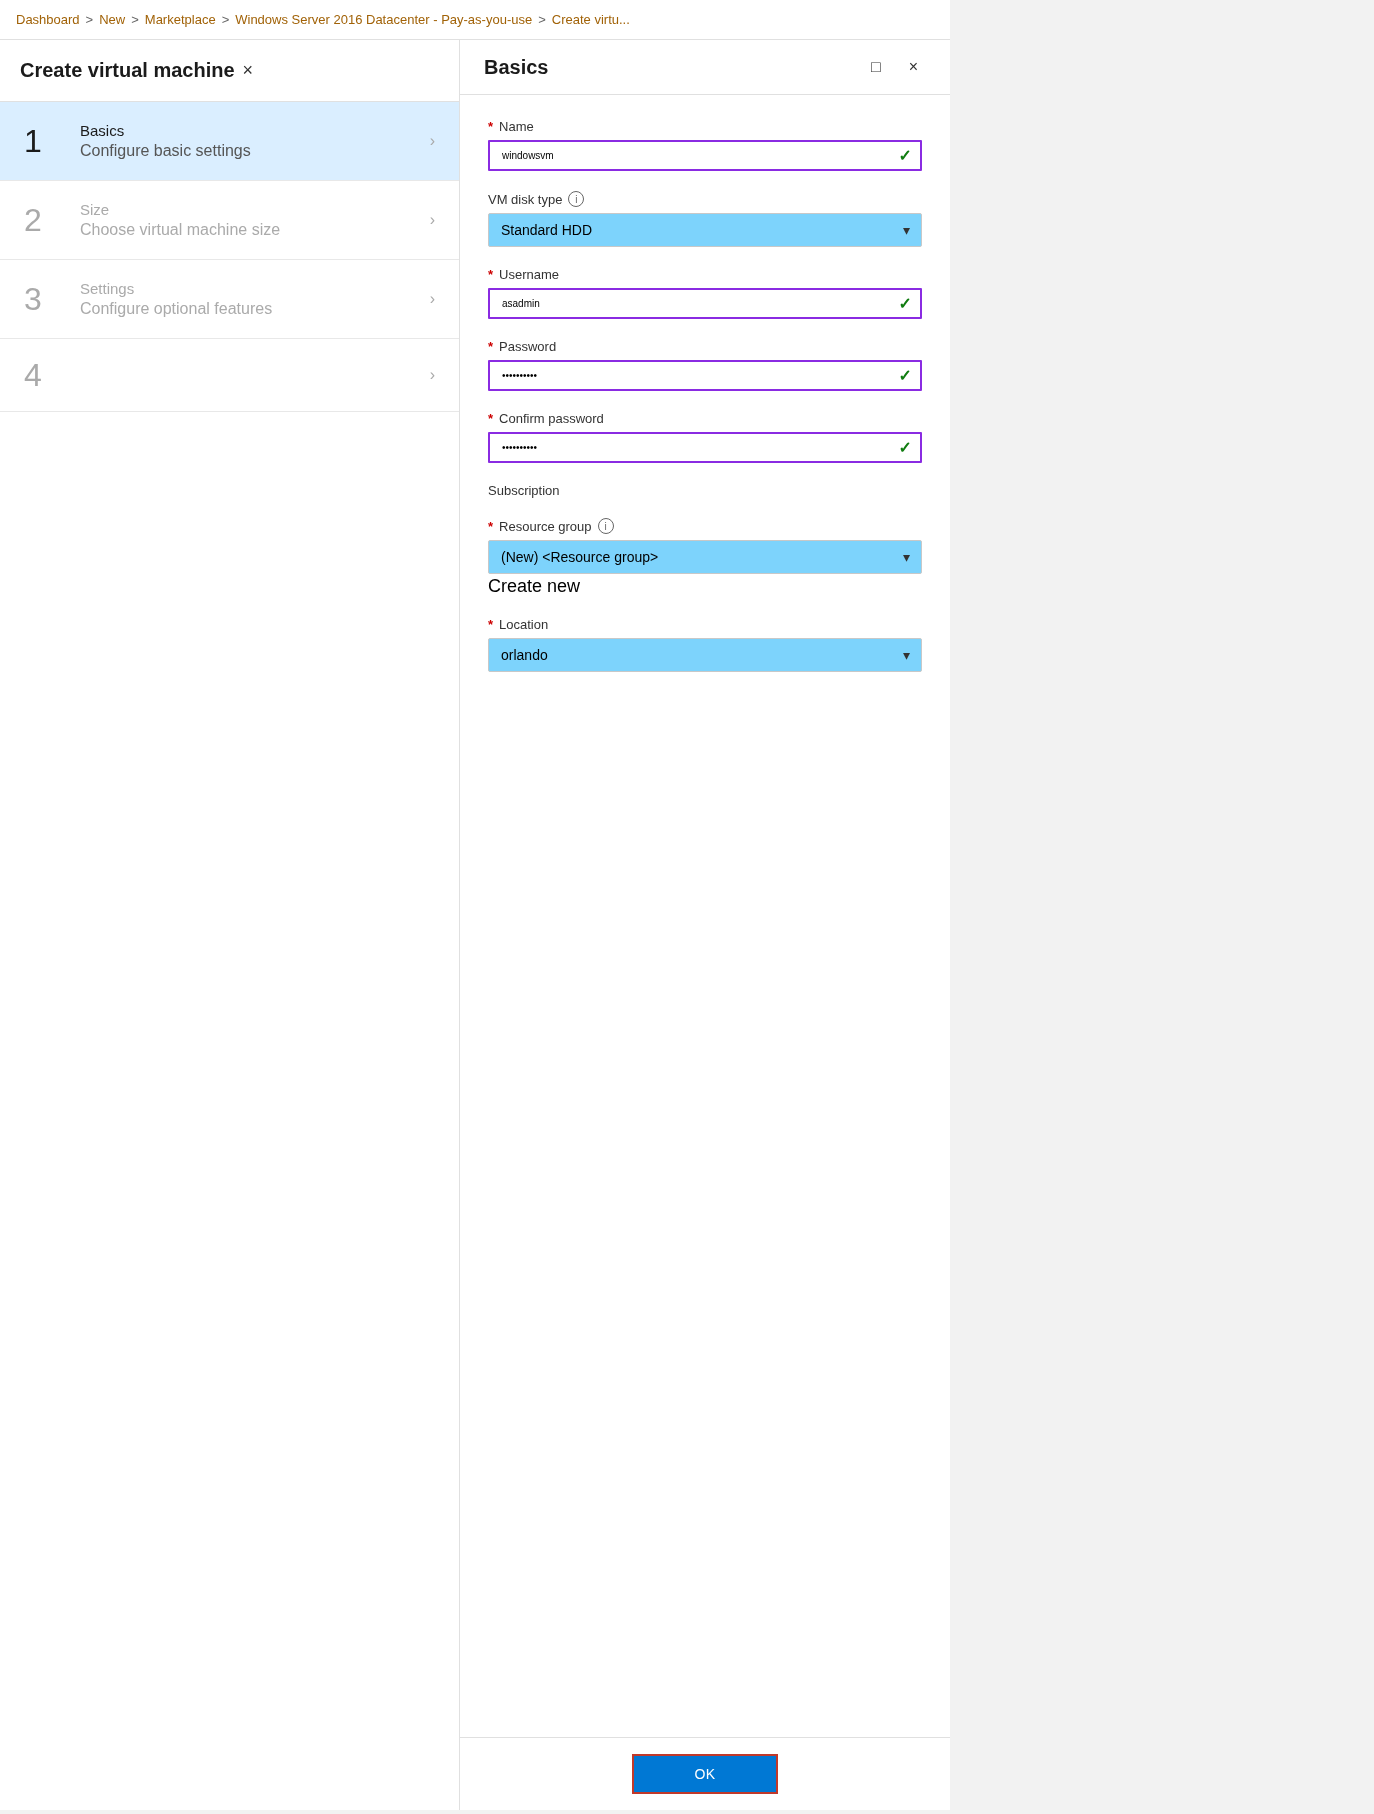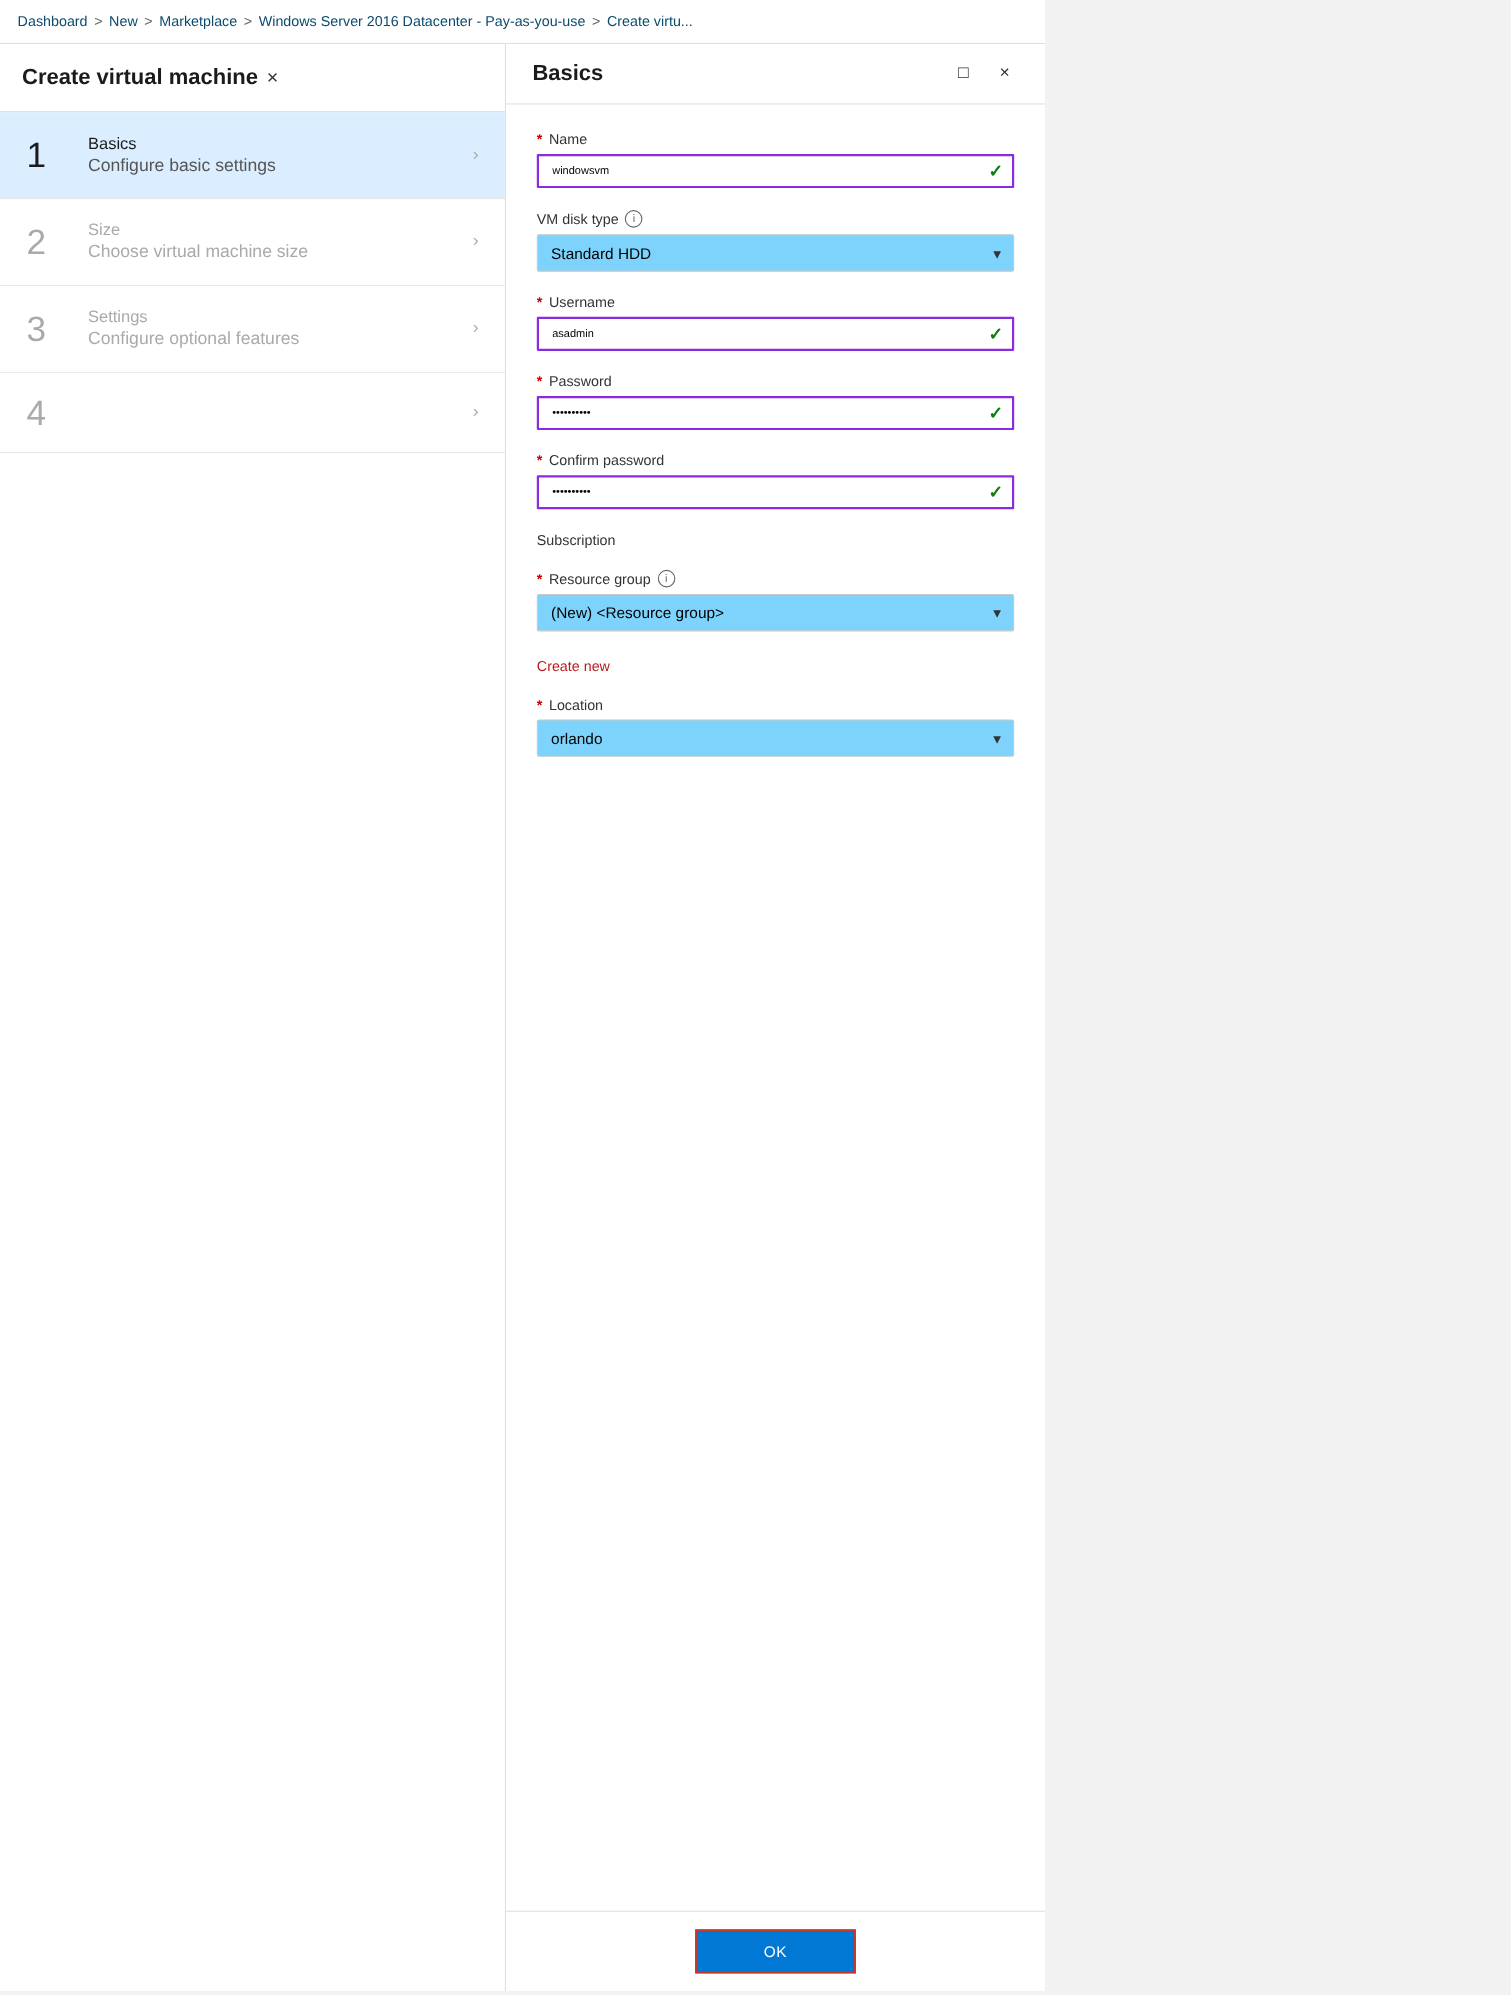--- a/index.html
+++ b/index.html
@@ -16,21 +16,21 @@
       display: flex;
       align-items: center;
       padding: 12px 16px;
       background: white;
       border-bottom: 1px solid #e0e0e0;
       font-size: 13px;
       flex-wrap: wrap;
       gap: 4px;
     }
     .breadcrumb a {
-      color: #0c4a6e;
+      color: #a16207;
       text-decoration: none;
       cursor: pointer;
     }
     .breadcrumb .sep {
       color: #666;
       margin: 0 2px;
     }
 
     
     .main-container {
@@ -258,24 +258,24 @@
       content: '▾';
       position: absolute;
       right: 12px;
       top: 50%;
       transform: translateY(-50%);
       pointer-events: none;
       color: #333;
     }
 
     .create-new-link {
-      color: #b91c1c;
-      font-size: 13px;
-      cursor: pointer;
-      margin-top: 24px;
+      color: #000000;
+      font-size: 18px;
+      cursor: pointer;
+      margin-top: 2px;
       display: inline-block;
     }
 
     
     .right-panel-footer {
       padding: 16px 24px;
       border-top: 1px solid #e0e0e0;
       display: flex;
       justify-content: center;
     }

